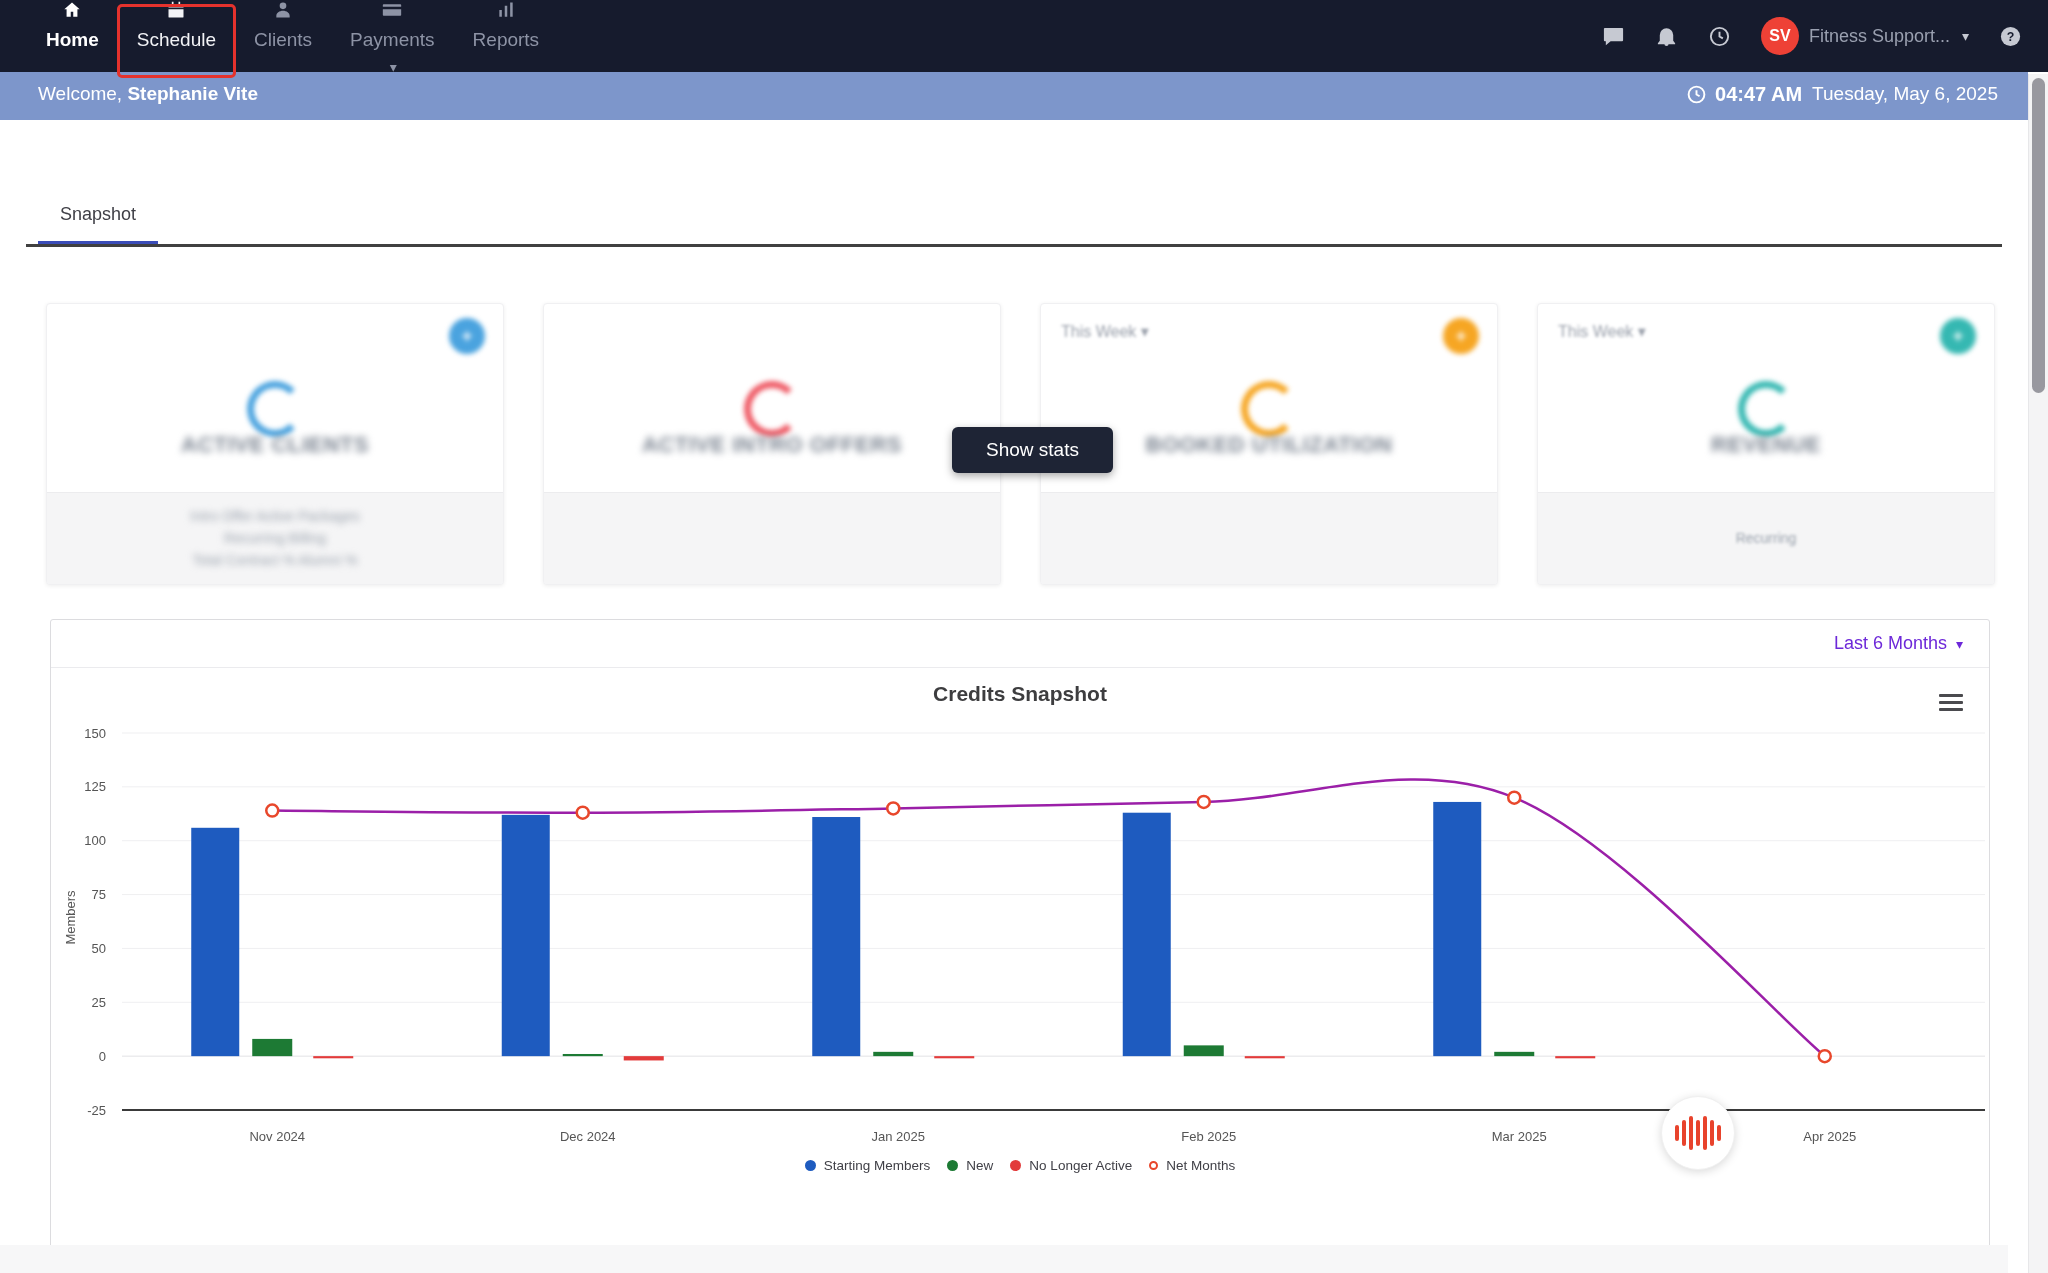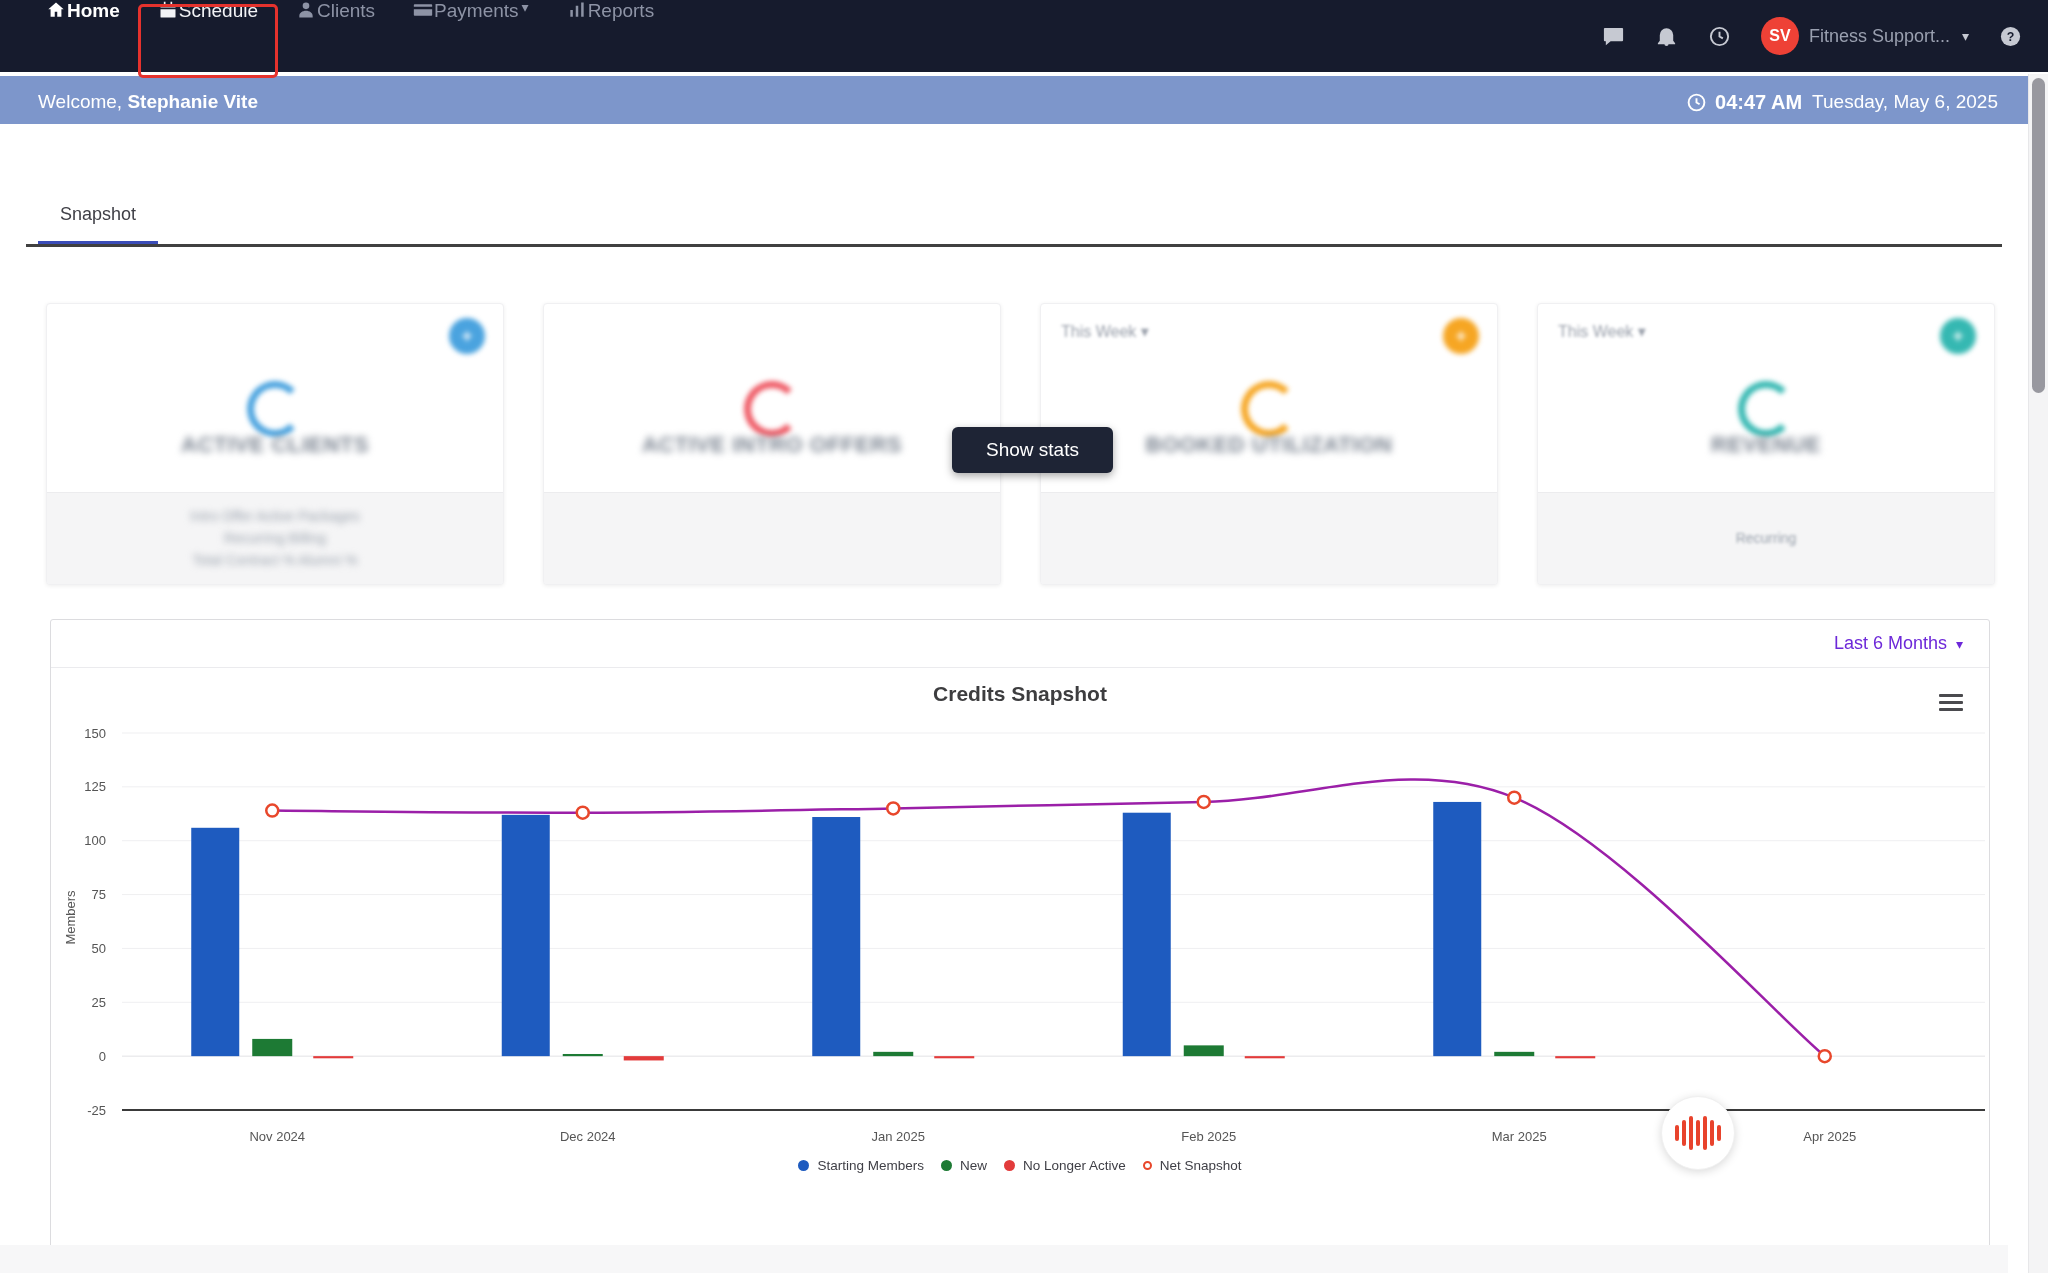--- a/index.html
+++ b/index.html
@@ -3,36 +3,36 @@
 <meta charset="utf-8">
 <style>
   * { margin:0; padding:0; box-sizing:border-box; }
   body { font-family:"Liberation Sans", sans-serif; background:#e9e9ea; }
   .screen { position:relative; width:2048px; height:1273px; background:#fff; overflow:hidden; }
 
   
   .nav { position:absolute; top:0; left:0; width:2048px; height:72px; background:#161b2d;
          display:flex; align-items:center; justify-content:space-between; padding:0 26px 0 44px; z-index:20; }
   .nav-left { display:flex; align-items:center; gap:34px; height:100%; }
-  .nav-item { display:flex; gap:1px; color:#8d93a5; font-size:19px; cursor:pointer; position:relative; height:100%; padding:0 2px; }
+  .nav-item { display:flex; align-items:center; gap:9px; color:#8d93a5; font-size:19px; cursor:pointer; position:relative; height:100%; padding:0 2px;flex-direction:column; }
   .nav-item.active { color:#ffffff; font-weight:700; }
   .nav-item.light { color:#f2f3f6; }
   .nav-item svg { width:20px; height:20px; flex:0 0 auto; }
   .caret { font-size:14px; margin-left:2px; line-height:1; }
   .red-box { position:absolute; left:-18px; top:4px; width:calc(100% + 36px); height:74px;
              border:3px solid #e5322d; border-radius:5px; pointer-events:none; z-index:30; }
   .nav-right { display:flex; align-items:center; gap:30px; color:#c6c9d2; }
   .nav-icon { width:23px; height:23px; cursor:pointer; }
   .account { display:flex; align-items:center; gap:10px; cursor:pointer; }
   .avatar { width:38px; height:38px; border-radius:50%; background:#ee4136; color:#fff; font-weight:700;
             font-size:16px; display:flex; align-items:center; justify-content:center; }
   .account-name { color:#9aa0b0; font-size:18px; max-width:150px; white-space:nowrap; overflow:hidden; }
 
   
-  .welcome { position:absolute; top:76px; left:0; width:2028px; height:52px; background:#7d96cb; color:#fff;
+  .welcome { position:absolute; top:68px; left:0; width:2028px; height:52px; background:#7d96cb; color:#fff;
              display:flex; align-items:center; justify-content:space-between; padding:0 30px 0 38px; font-size:19px; }
   .welcome b { font-weight:700; }
   .welcome-right { display:flex; align-items:center; gap:10px; }
   .time-group { display:flex; align-items:center; gap:8px; font-weight:700; font-size:20px; }
   .time-group svg { width:21px; height:21px; }
 
   
   .page { position:absolute; top:124px; left:0; width:2028px; bottom:0; background:#fff; }
   .tabs-row { margin:72px 26px 0 26px; border-bottom:3px solid #404040; }
   .tab { display:inline-block; padding:8px 22px 16px 22px; margin-left:12px; font-size:18px; color:#3f3f46;
@@ -293,21 +293,21 @@
           <div class="legend-item">
             <span class="legend-dot" style="background: rgb(29, 122, 52);"></span>
             <span>New</span>
           </div>
           <div class="legend-item">
             <span class="legend-dot" style="background: rgb(226, 59, 59);"></span>
             <span>No Longer Active</span>
           </div>
           <div class="legend-item">
             <span class="legend-dot open" style="border-color: rgb(232, 71, 43);"></span>
-            <span>Net Snapshot</span>
+            <span>Net Months</span>
           </div>
         </div>
       <div class="loading-badge">
         <i style="height:16px"></i>
           <i style="height:26px"></i>
           <i style="height:34px"></i>
           <i style="height:26px"></i>
           <i style="height:34px"></i>
           <i style="height:26px"></i>
           <i style="height:16px"></i>

